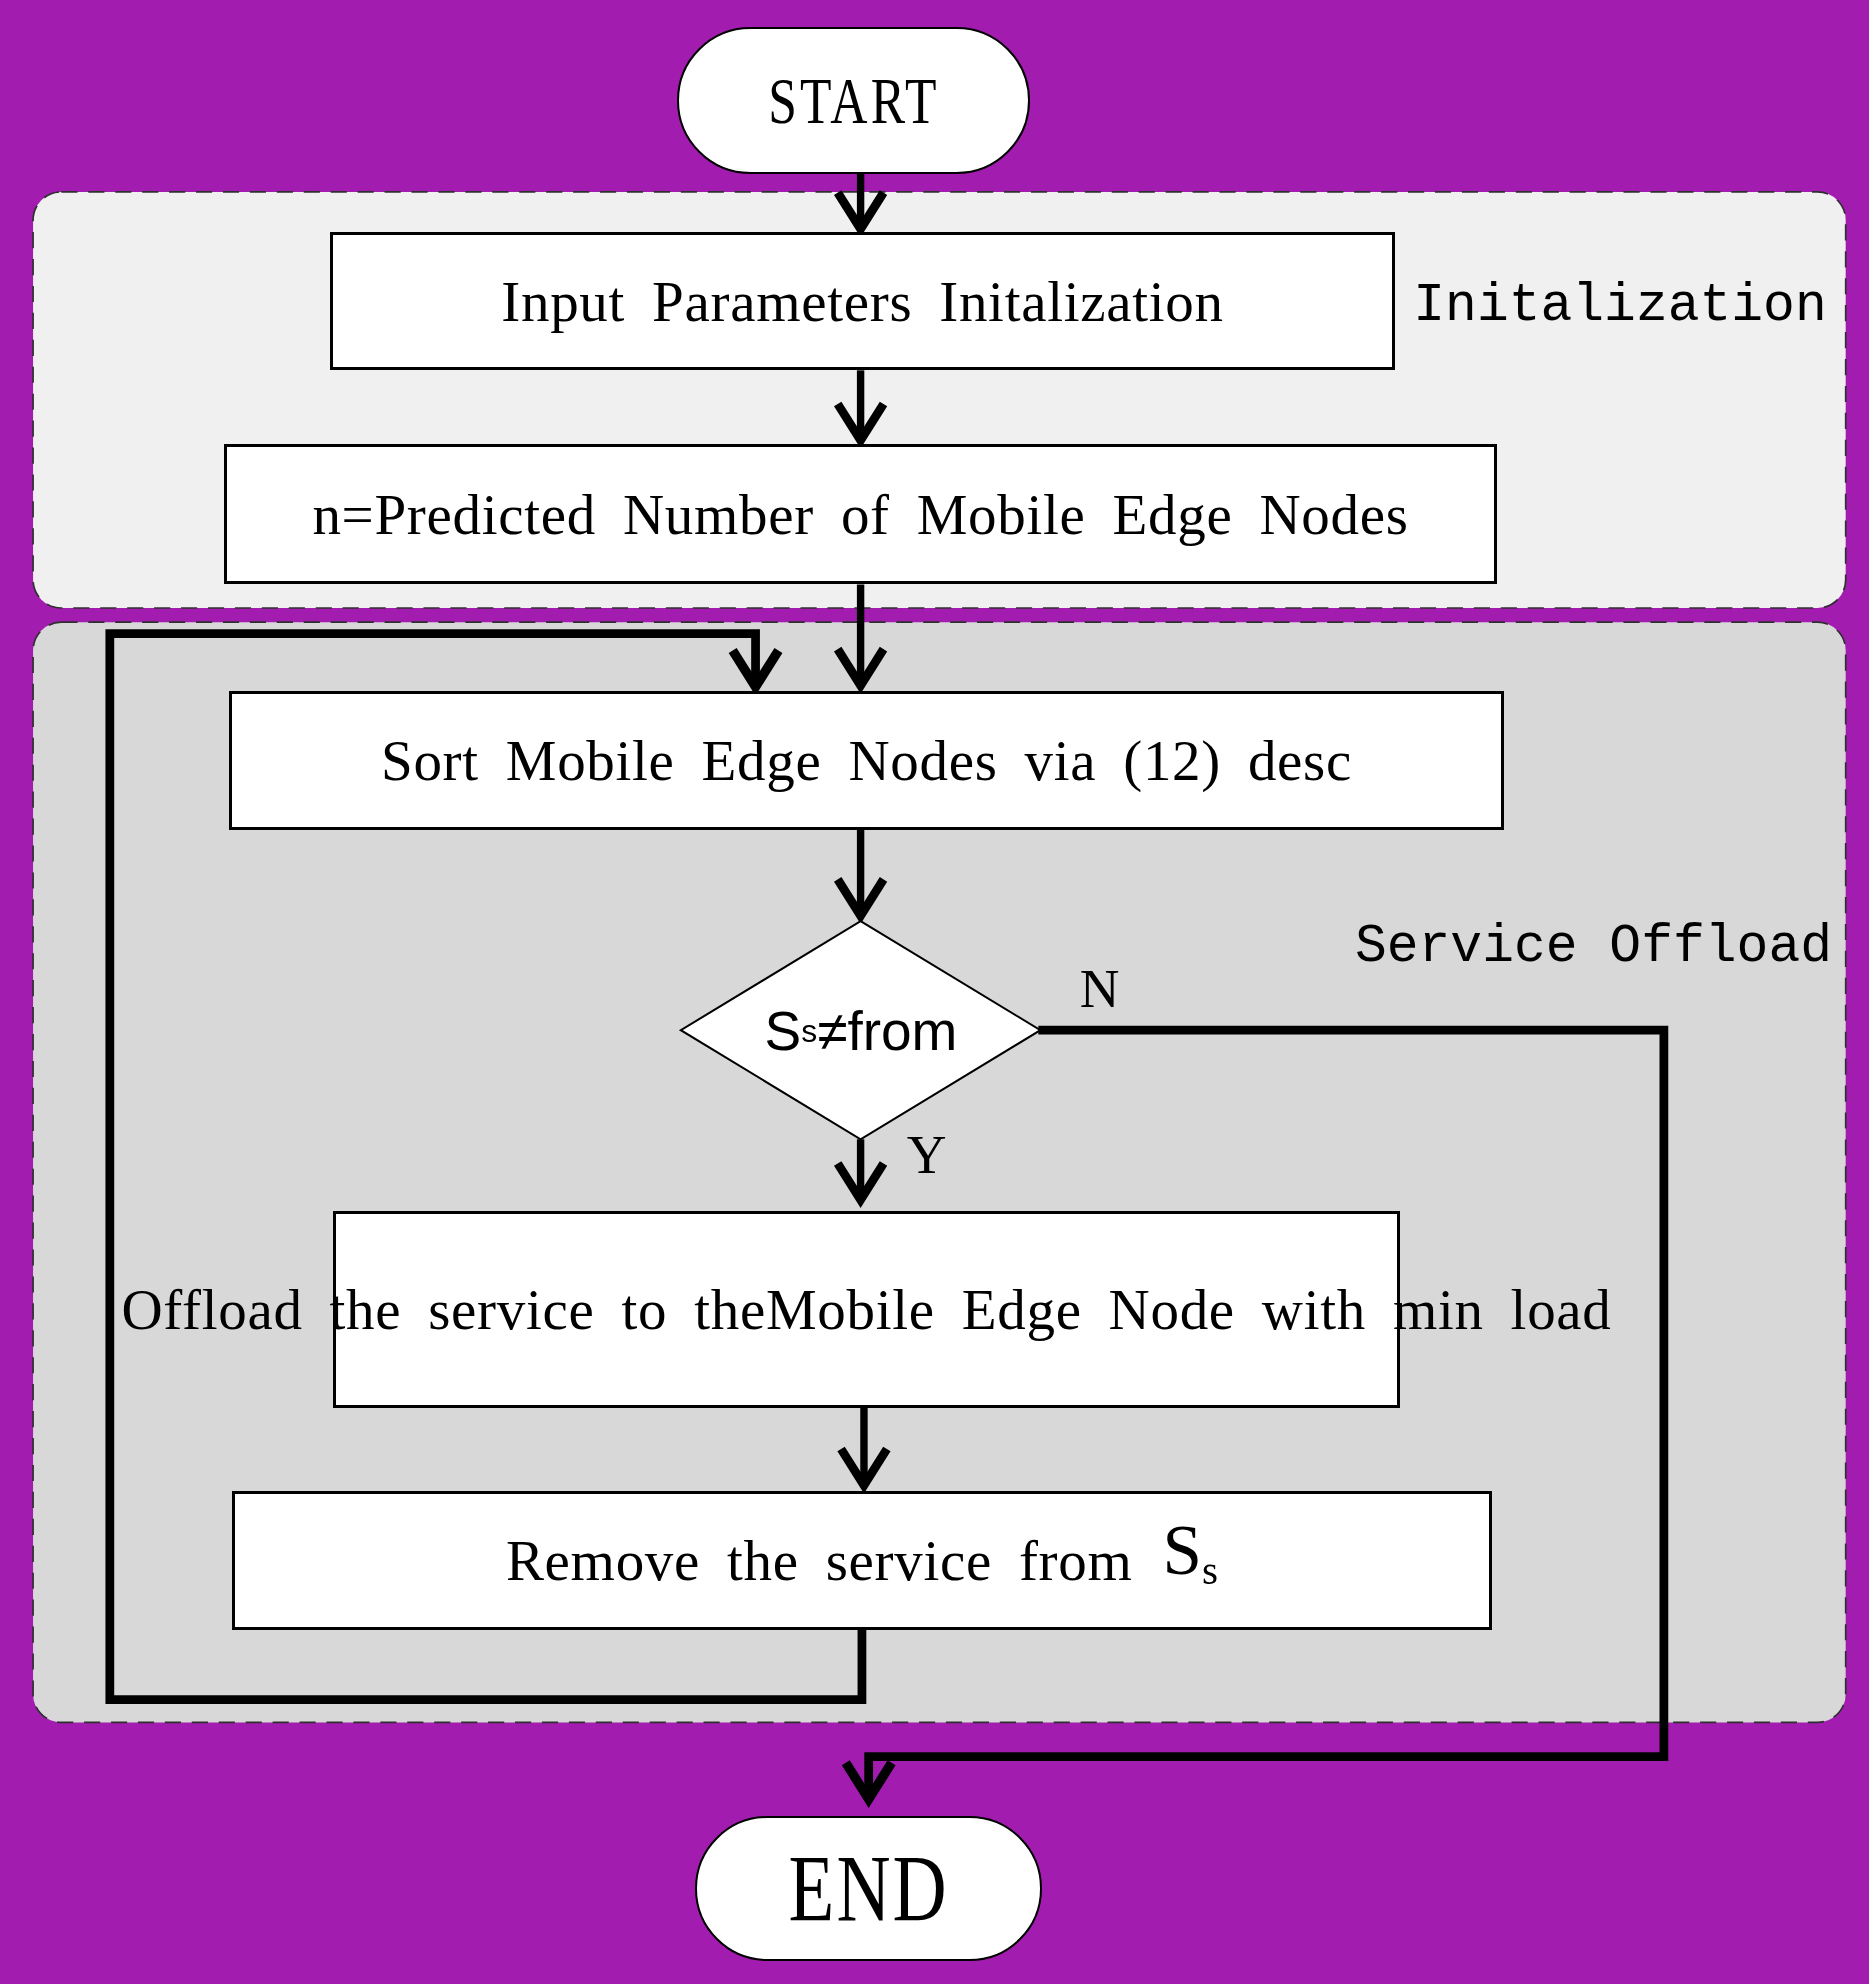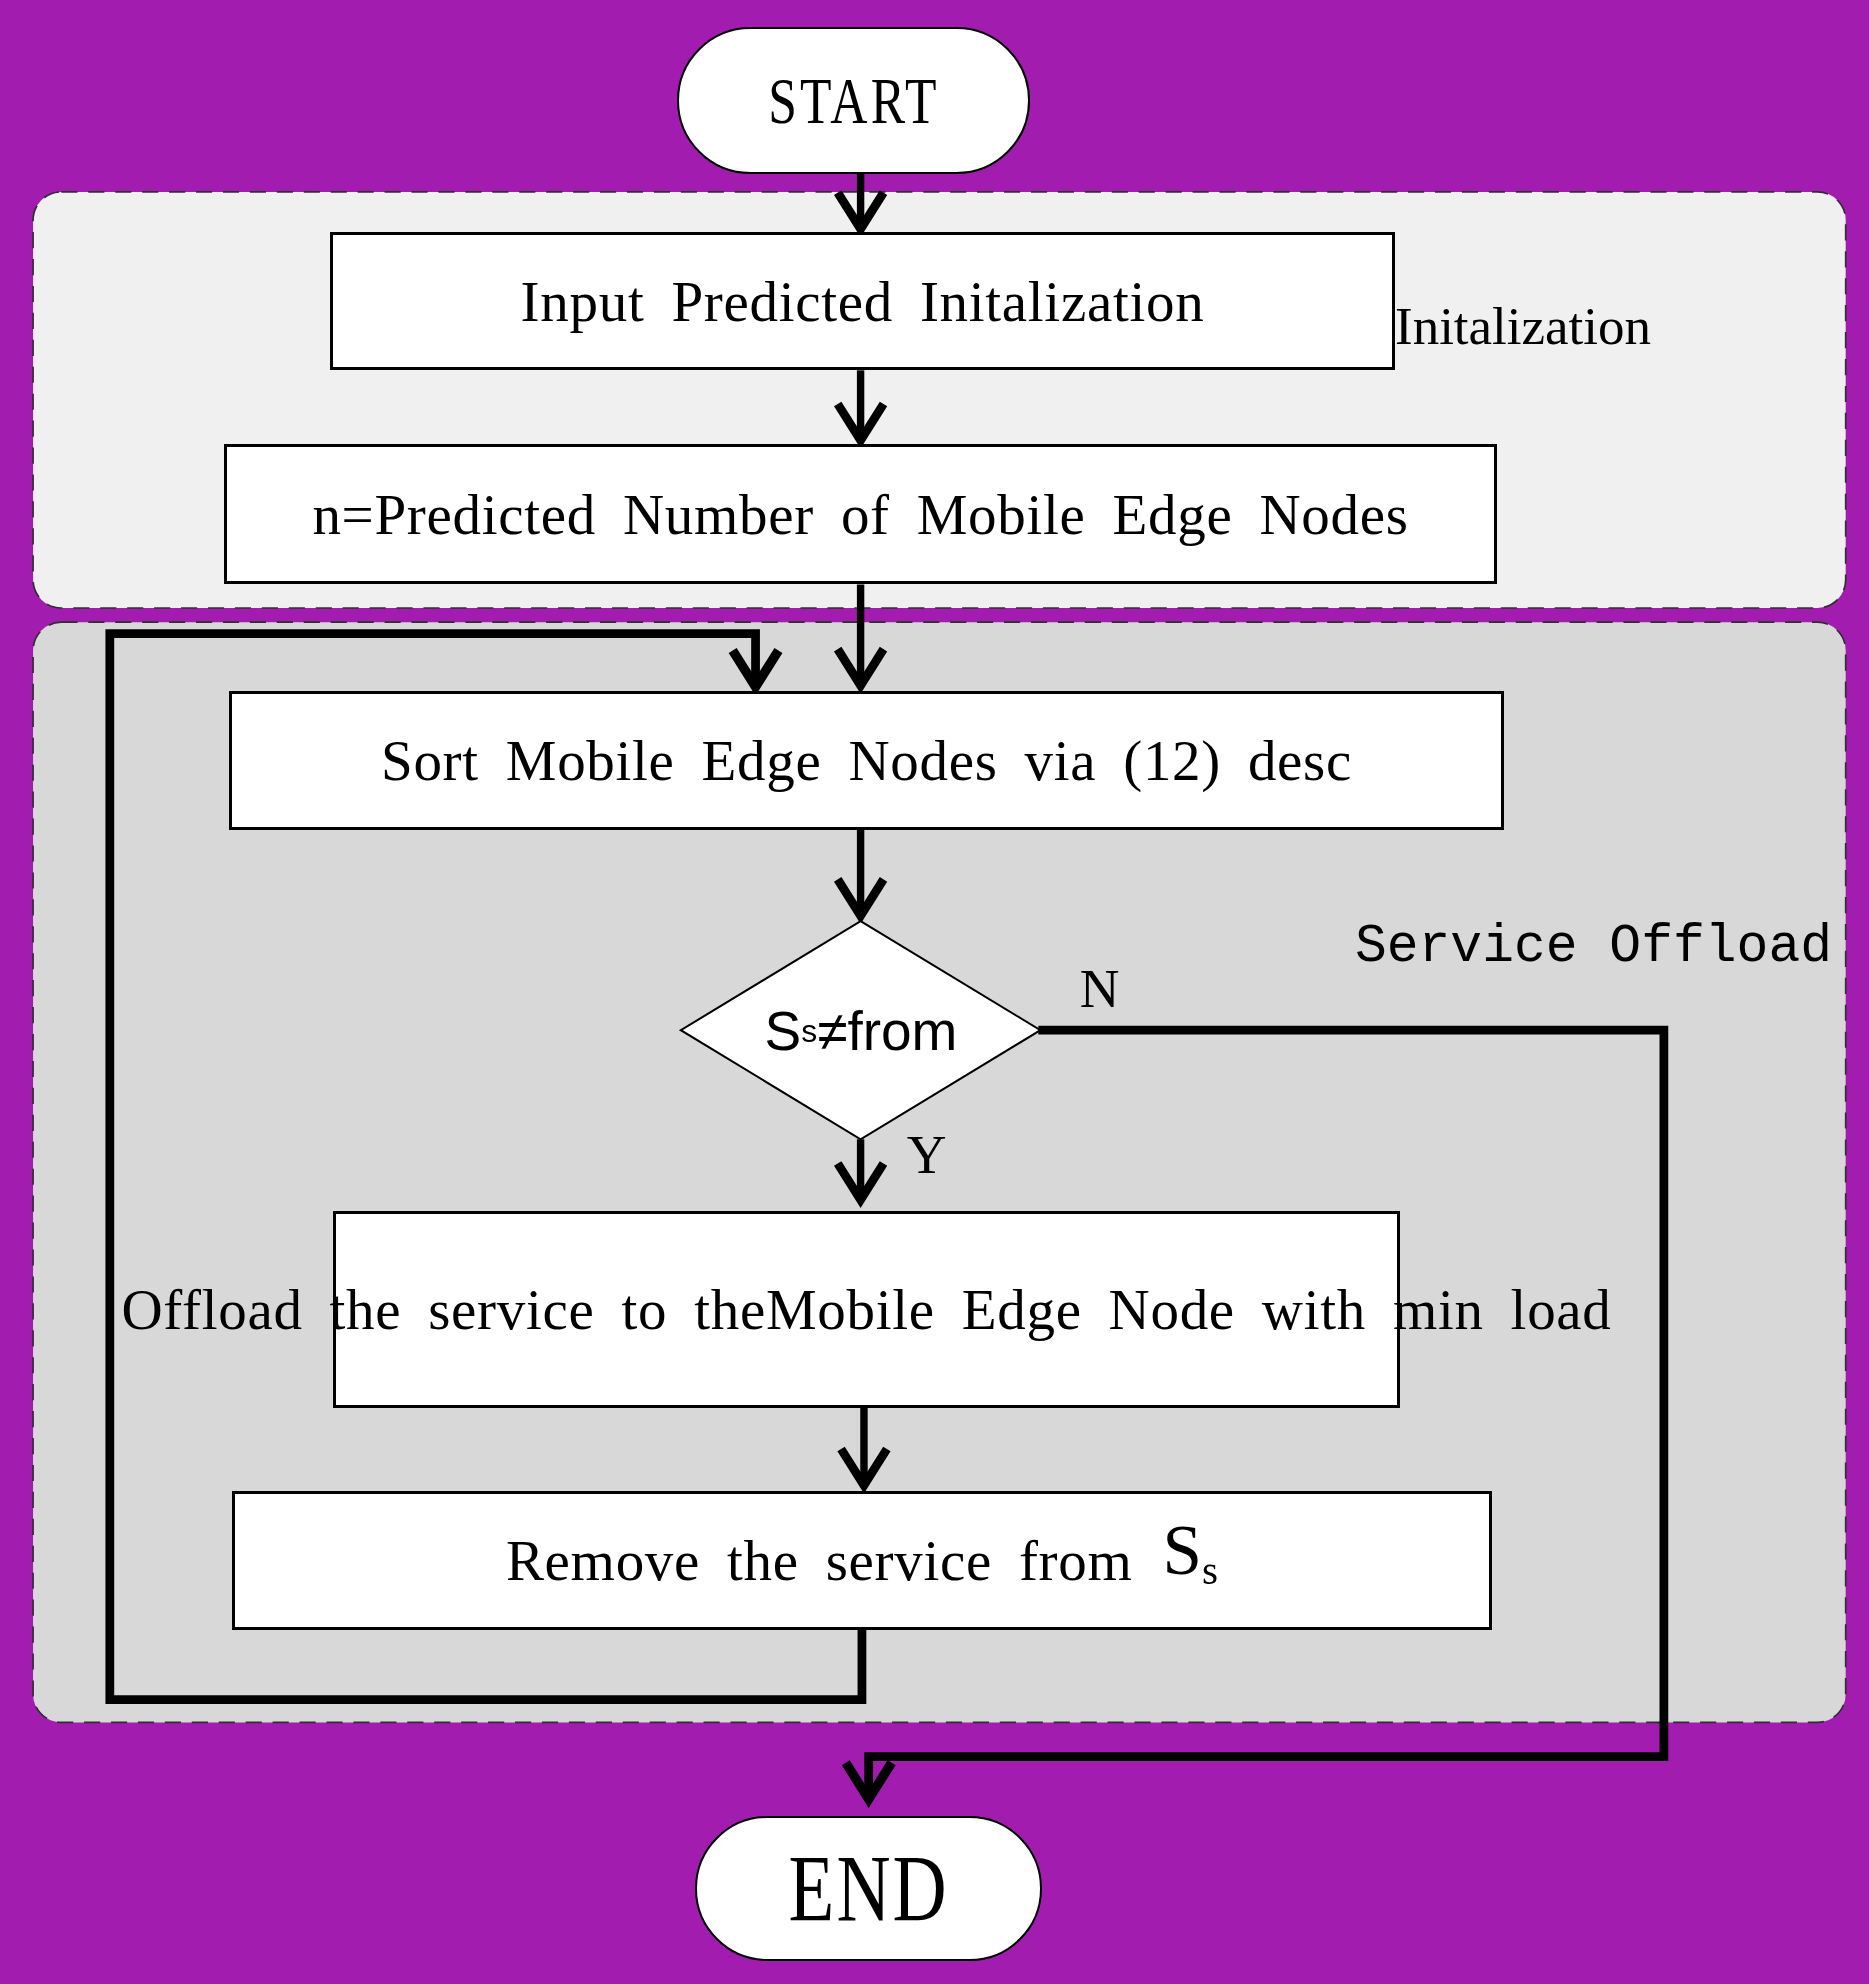--- a/index.html
+++ b/index.html
@@ -89,24 +89,24 @@
       <path stroke-width="14" d="M1256,2618 L1290,2672 L1324,2618"></path>
     </g>
 
     <polygon points="1278,1368 1545,1530 1278,1692 1011,1530" fill="#ffffff" stroke="#000" stroke-width="3"></polygon>
   </svg>
 
   <div class="node terminal" style="left:677px;top:27px;width:353px;height:147px;">
     <span class="start-label cond">START</span>
   </div>
 
-  <div class="floating regionlabel" style="left:1395px;top:296px;width:450px;text-align:left;font-family:Liberation Serif, serif;">Initalization</div>
+  <div class="floating regionlabel" style="left:1395px;top:276px;width:450px;text-align:center;">Initalization</div>
 
   <div class="node process" style="left:330px;top:232px;width:1065px;height:138px;">
-    <span class="boxtext">Input Predicted Initalization</span>
+    <span class="boxtext">Input Parameters Initalization</span>
   </div>
 
   <div class="node process" style="left:224px;top:444px;width:1273px;height:140px;">
     <span class="boxtext">n=Predicted Number of Mobile Edge Nodes</span>
   </div>
 
   <div class="node process" style="left:229px;top:691px;width:1275px;height:139px;">
     <span class="boxtext">Sort Mobile Edge Nodes via (12) desc</span>
   </div>
 

